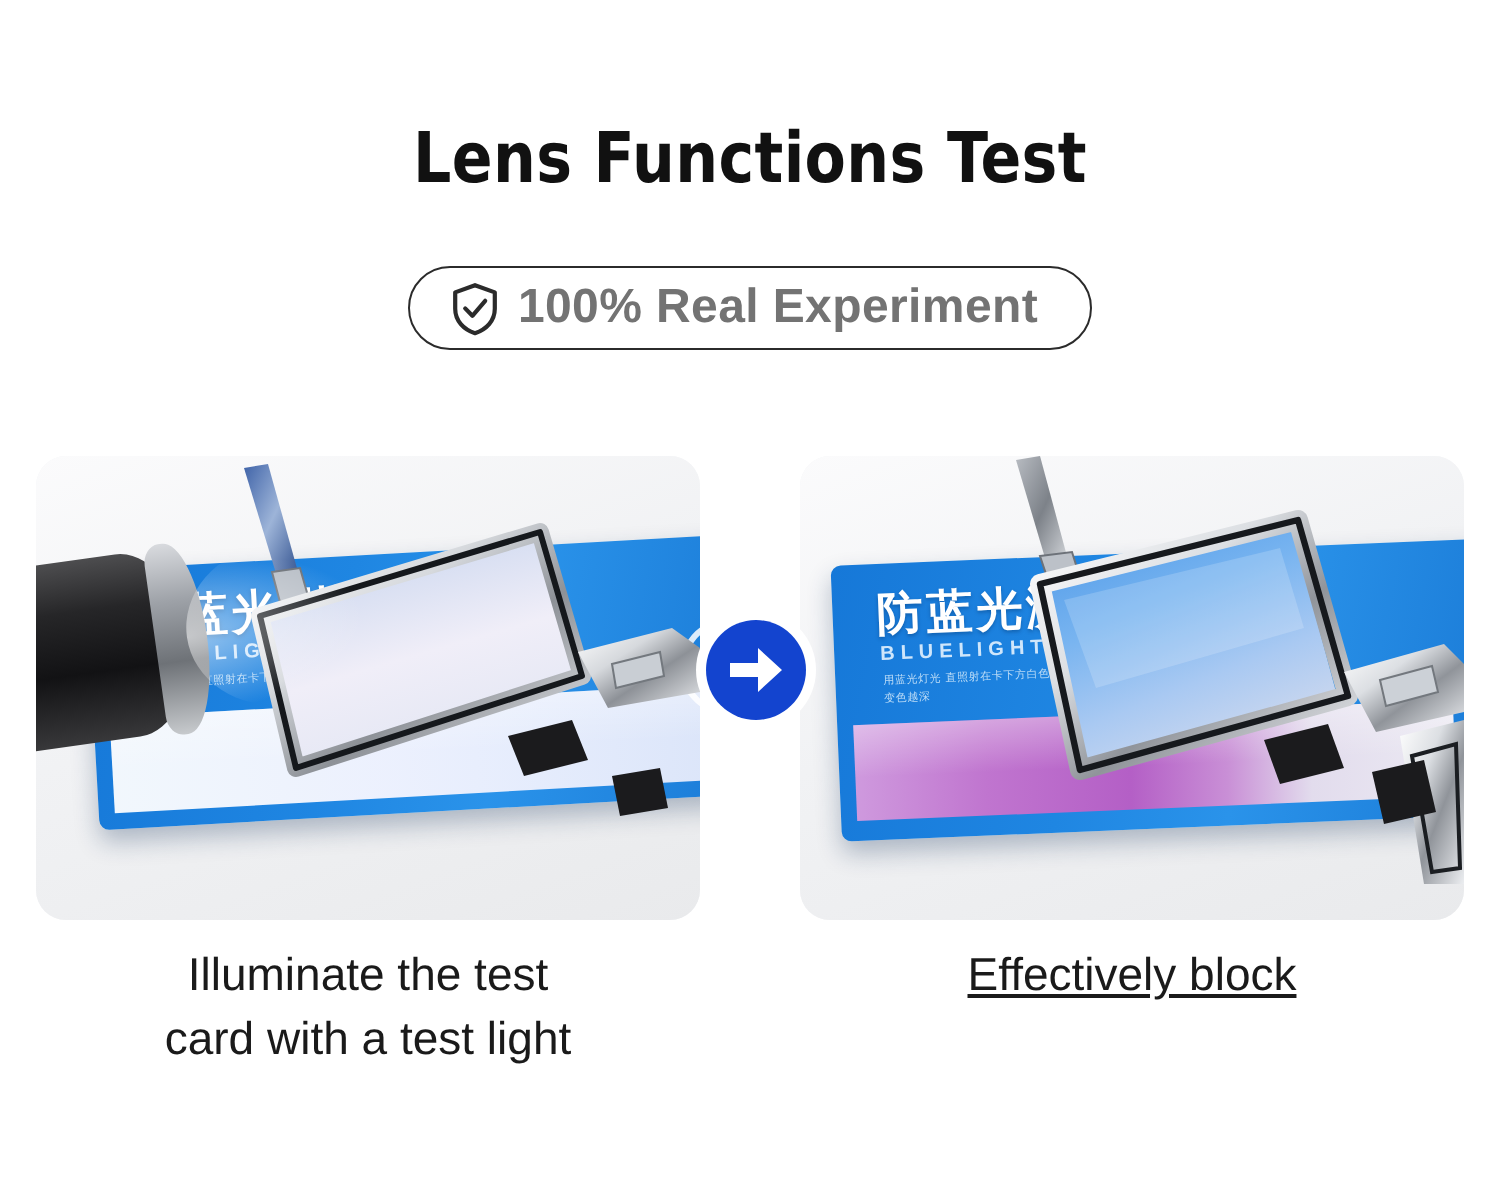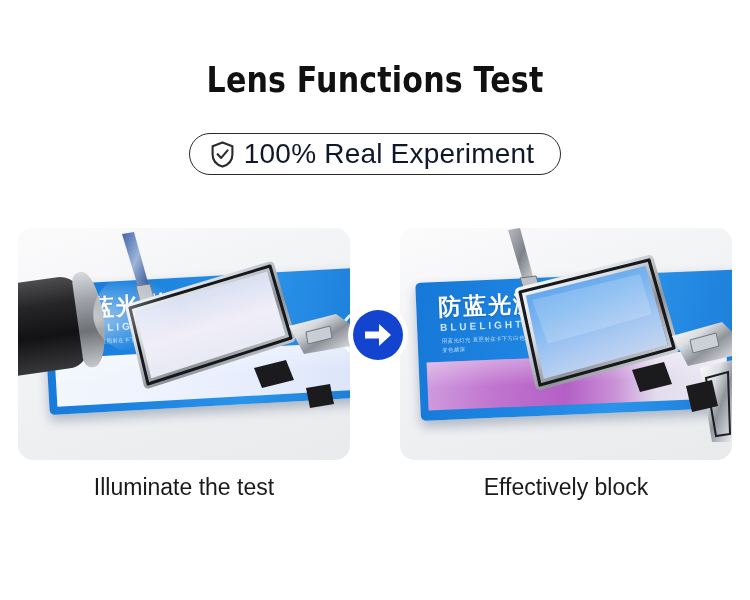--- a/index.html
+++ b/index.html
@@ -52,23 +52,23 @@
     background: #ffffff;
   }
   .badge-icon {
     width: 25px;
     height: 27px;
     flex: 0 0 auto;
     display: block;
   }
   .badge-text {
     font-family: "Liberation Sans", sans-serif;
-    font-size: 28px;
-    font-weight: 400;
-    color: #0f172a;
+    font-size: 24px;
+    font-weight: 700;
+    color: #737373;
     letter-spacing: 0.2px;
     white-space: nowrap;
   }
 
   
   .compare-row {
     position: absolute;
     top: 228px;
     left: 0;
     width: 750px;
@@ -250,21 +250,21 @@
     top: 0;
     width: 332px;
     text-align: center;
     font-family: "Liberation Sans", sans-serif;
     font-size: 23px;
     line-height: 32px;
     color: #1a1a1a;
   }
   .caption .line { display: block; }
   .cap-left  { left: 18px; }
-  .cap-right { left: 400px; }
+  .cap-right { left: 400px; text-decoration: underline; }
 </style>
 </head>
 <body>
 
 <div class="page-title">Lens Functions Test</div>
 
 <div class="badge-wrap">
   <div class="badge">
     <svg class="badge-icon" viewBox="0 0 25 27">
       <path d="M12.5 1.6 L22.4 5.2 V13.4 C22.4 19.4 18.2 23.7 12.5 25.6
@@ -392,17 +392,18 @@
         <path d="M286 158 L312 152 L318 178 L292 184 Z" fill="#1b1b1d"></path>
       </svg>
 
     </div>
   </div>
 </div>
 
 <div class="captions">
   <div class="caption cap-left">
     <span class="line">Illuminate the test</span>
+    <span class="line">card with a test light</span>
   </div>
   <div class="caption cap-right">
     <span class="line">Effectively block</span>
   </div>
 </div>
 
 </body></html>

